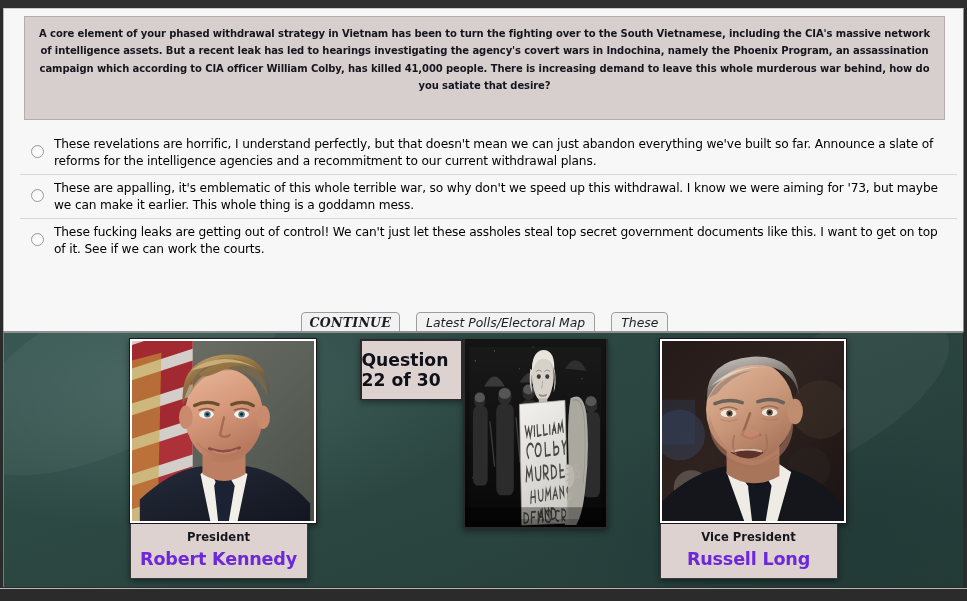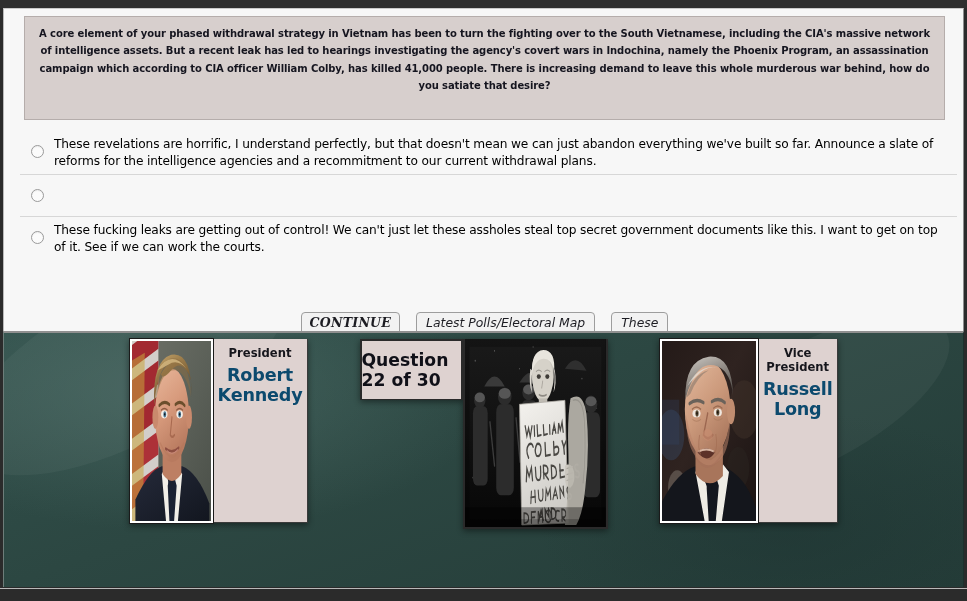--- a/index.html
+++ b/index.html
@@ -181,21 +181,21 @@
     justify-content: center;
     align-items: flex-start;
     gap: 52px;
     padding-top: 6px;
   }
 
   
   .person-card {
     width: 178px;
     display: flex;
-    flex-direction: row;
+    flex-direction: column;
     filter: drop-shadow(0 2px 3px rgba(0,0,0,0.45));
   }
 
   .portrait {
     width: 186px;
     height: 184px;
     border: 2px solid #ffffff;
     outline: 1px solid #1a1a1a;
     overflow: hidden;
     position: relative;
@@ -215,21 +215,21 @@
     font-size: 11.6px;
     font-weight: bold;
     color: #16161c;
     margin-bottom: 5px;
   }
 
   .name-text {
     font-family: "DejaVu Sans", sans-serif;
     font-size: 17.6px;
     font-weight: bold;
-    color: #0c4a6e;
+    color: #6d28d9;
     letter-spacing: -0.2px;
   }
 
   
   .question-card {
     width: 248px;
     display: flex;
     filter: drop-shadow(0 2px 3px rgba(0,0,0,0.45));
   }
 
@@ -289,20 +289,21 @@
 
       <div class="options">
 
         <div class="option-row">
           <div class="radio"></div>
           <div class="option-text">These revelations are horrific, I understand perfectly, but that doesn't mean we can just abandon everything we've built so far. Announce a slate of reforms for the intelligence agencies and a recommitment to our current withdrawal plans.</div>
         </div>
 
         <div class="option-row">
           <div class="radio"></div>
+          <div class="option-text">These are appalling, it's emblematic of this whole terrible war, so why don't we speed up this withdrawal. I know we were aiming for '73, but maybe we can make it earlier. This whole thing is a goddamn mess.</div>
         </div>
 
         <div class="option-row">
           <div class="radio"></div>
           <div class="option-text">These fucking leaks are getting out of control! We can't just let these assholes steal top secret government documents like this. I want to get on top of it. See if we can work the courts.</div>
         </div>
 
       </div>
 
       <div class="button-row">

